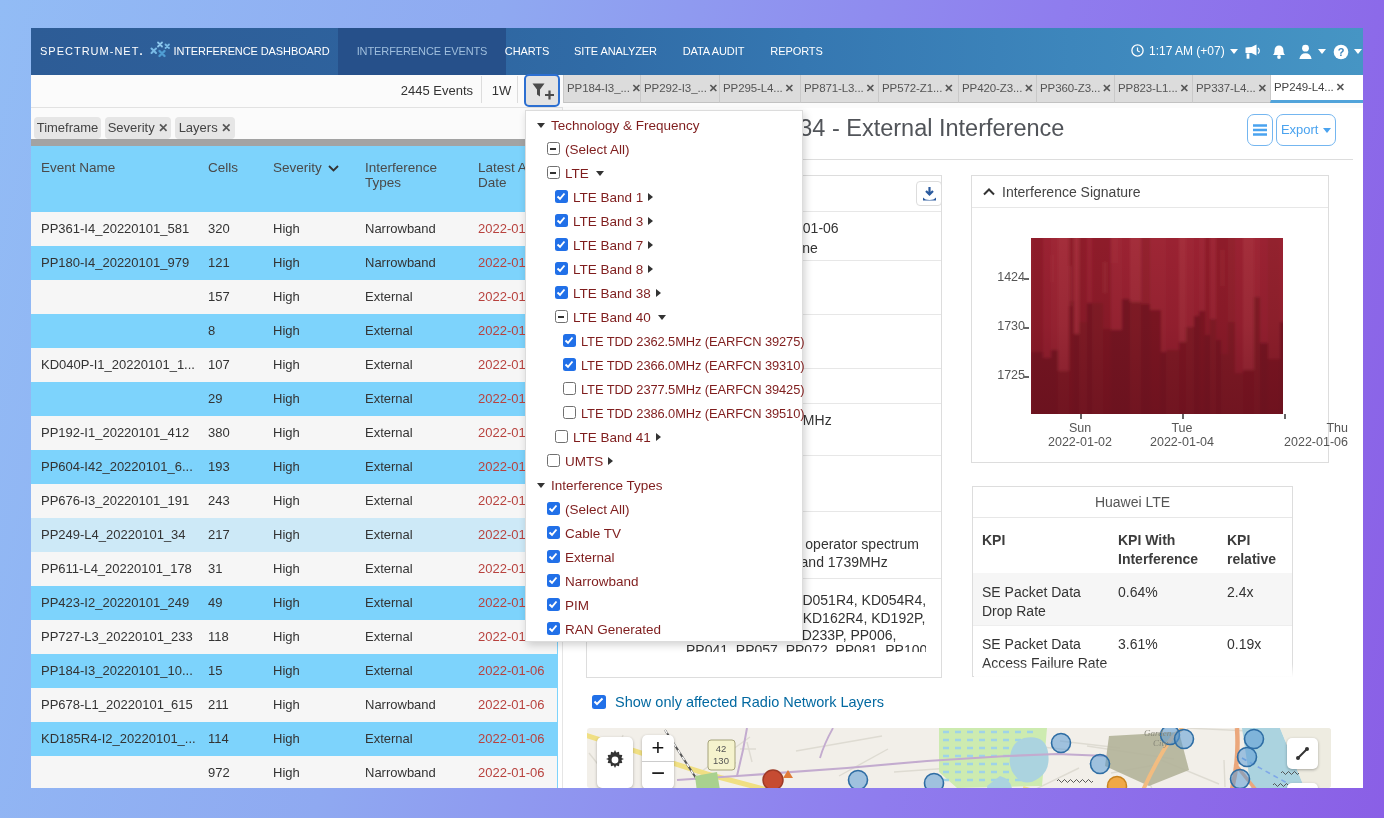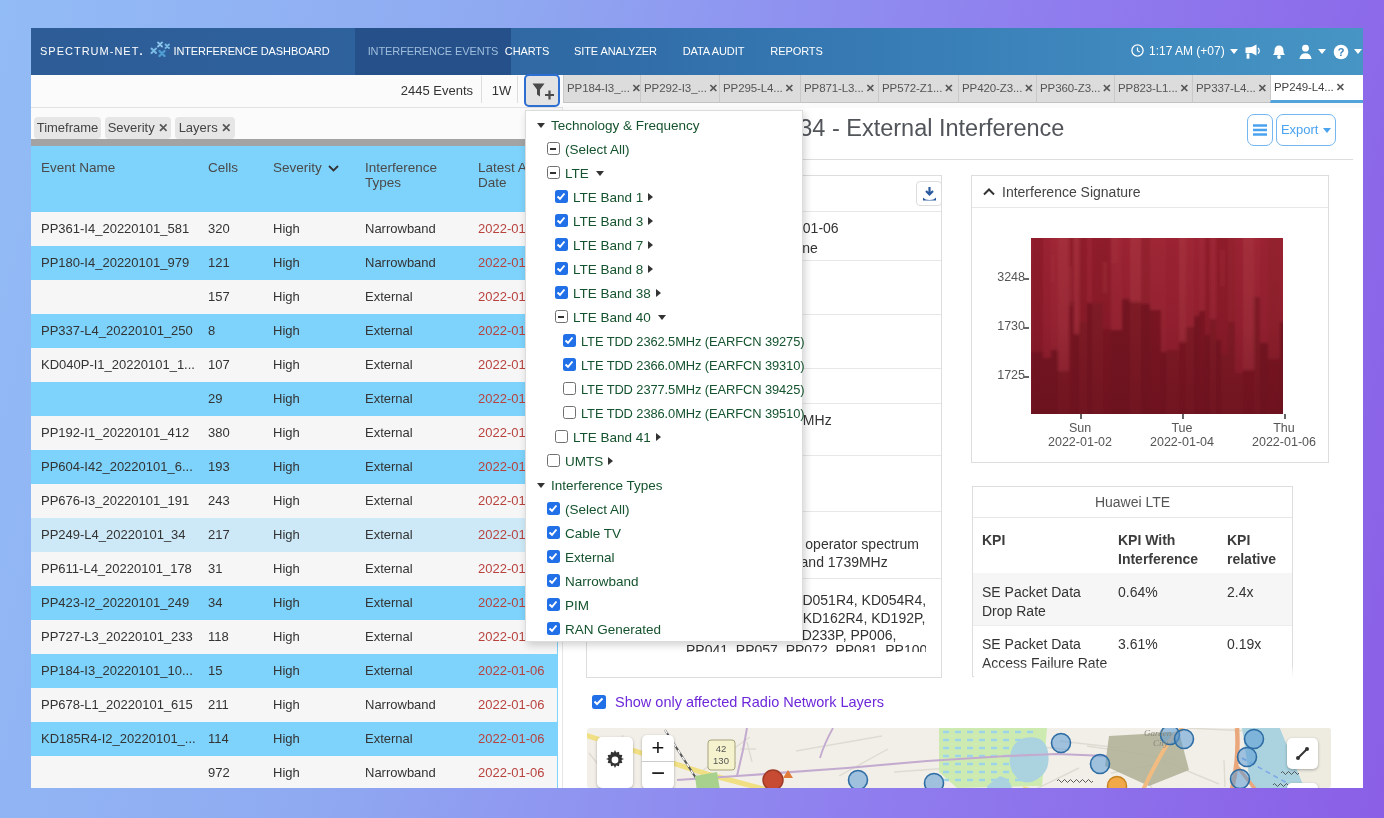--- a/index.html
+++ b/index.html
@@ -47,25 +47,25 @@
 #sig .divider{position:absolute;left:0;top:31px;width:100%;height:1px;background:#e7e7e7}
 .axlbl{position:absolute;font-size:12.5px;color:#555}
 
 #kpi{left:941px;top:458px;width:321px;height:191px}
 #kpi .hdr{position:absolute;left:0;top:0;width:100%;height:31px;line-height:31px;text-align:center;font-size:14px;color:#555;border-bottom:1px solid #e7e7e7}
 .kcell{position:absolute;font-size:14px;color:#333;line-height:19px}
 .kb{font-weight:bold;color:#3c3c3c}
 #kpirow1{position:absolute;left:0;top:86px;width:100%;height:52px;background:#f6f6f6}
 #kpirow2{position:absolute;left:0;top:138px;width:100%;height:52px;border-top:1px solid #eee}
 
-#showonly{position:absolute;left:561px;top:666px;width:400px;height:20px;font-size:14.5px;color:#6d28d9}
+#showonly{position:absolute;left:561px;top:666px;width:400px;height:20px;font-size:14.5px;color:#0369a1}
 #map{position:absolute;left:556px;top:700px;width:744px;height:60px;border-radius:3px;overflow:hidden}
 
 #dd{position:absolute;left:494px;top:82px;width:278px;height:532px;background:#fff;border:1px solid #dcdcdc;box-shadow:2px 3px 8px rgba(0,0,0,.18);z-index:20}
-.dditem{position:absolute;left:0;height:24px;font-size:13.5px;color:#14532d;line-height:24px;white-space:nowrap}
+.dditem{position:absolute;left:0;height:24px;font-size:13.5px;color:#7f1d1d;line-height:24px;white-space:nowrap}
 .ddsm{font-size:12.9px;letter-spacing:-0.1px}
 .arrow-d{display:inline-block;width:0;height:0;border-left:4.5px solid transparent;border-right:4.5px solid transparent;border-top:5.5px solid #333;vertical-align:middle;margin-right:6px;position:relative;top:-1px}
 .arrow-r{display:inline-block;width:0;height:0;border-top:4.5px solid transparent;border-bottom:4.5px solid transparent;border-left:5.5px solid #333;vertical-align:middle;margin-left:5px;position:relative;top:-1px}
 .cb{display:inline-block;width:13px;height:13px;border-radius:2.5px;background:#2170e8;vertical-align:middle;margin-right:5px;position:relative;top:-1.5px}
 .cb svg{position:absolute;left:1px;top:2px}
 .cbi{display:inline-block;width:13px;height:13px;border-radius:2.5px;background:#fff;border:1.5px solid #707070;vertical-align:middle;margin-right:5px;position:relative;top:-1.5px}
 .cbi:after{content:"";position:absolute;left:2px;top:4.5px;width:6px;height:1.6px;background:#333}
 .cbe{display:inline-block;width:13px;height:13px;border-radius:2.5px;background:#fff;border:1.5px solid #707070;vertical-align:middle;margin-right:5px;position:relative;top:-1.5px}
 .fade{position:absolute;background:linear-gradient(rgba(255,255,255,0),#fff)}
 </style></head><body>
@@ -73,21 +73,21 @@
 <div id="nav">
 <div class="logo">SPECTRUM-NET<b>.</b><svg width="24" height="20" viewBox="0 0 24 20" style="vertical-align:-5px;margin-left:5px">
           <g stroke-linecap="round">
             <path d="M3.5 8.5 l4.5 4.5 M8 8.5 l-4.5 4.5" stroke="#79bae6" stroke-width="2"></path>
             <path d="M10 2.5 l4 4 M14 2.5 l-4 4" stroke="#8cc6ec" stroke-width="1.8"></path>
             <path d="M11.5 11 l5 5 M16.5 11 l-5 5" stroke="#4f9dd3" stroke-width="2.4"></path>
             <path d="M17.5 4.5 l3.5 3.5 M21 4.5 l-3.5 3.5" stroke="#79bae6" stroke-width="1.8"></path>
           </g>
         </svg></div>
 <div class="navitem" style="left:135.5px;width:170px">INTERFERENCE DASHBOARD</div>
-<div class="navitem navactive" style="left:324px;width:156px">INTERFERENCE EVENTS</div>
+<div class="navitem navactive" style="left:307.0px;width:168px">INTERFERENCE EVENTS</div>
 <div class="navitem" style="left:466.0px;width:60px">CHARTS</div>
 <div class="navitem" style="left:532.0px;width:105px">SITE ANALYZER</div>
 <div class="navitem" style="left:642.5px;width:80px">DATA AUDIT</div>
 <div class="navitem" style="left:730.5px;width:70px">REPORTS</div>
 <div class="navright" style="left:1100px"><svg width="13" height="13" viewBox="0 0 13 13" style="vertical-align:-2px;margin-right:5px">
           <circle cx="6.5" cy="6.5" r="5.6" fill="none" stroke="#fff" stroke-width="1.3"></circle>
           <path d="M6.5 3.4 V6.7 L8.7 8" fill="none" stroke="#fff" stroke-width="1.2"></path>
         </svg>1:17 AM (+07)<span class="caret"></span></div>
 <div class="navright" style="left:1211px"><svg width="19" height="17" viewBox="0 0 19 17" style="vertical-align:middle">
           <path d="M14.5 1.5 L14.5 12.5 L9.5 10 L3.5 10 L3.5 4.5 L9.5 4 Z" fill="#fff"></path>
@@ -157,21 +157,20 @@
         <div style="left:334px">Narrowband</div>
         <div style="left:447px" class="date">2022-01-06</div>
       </div>
 <div class="trow stripe" style="top:134px">
         <div style="left:177px">157</div>
         <div style="left:242px">High</div>
         <div style="left:334px">External</div>
         <div style="left:447px" class="date">2022-01-06</div>
       </div>
 <div class="trow" style="top:168px">
-        <div style="left:10px">PP337-L4_20220101_250</div>
         <div style="left:177px">8</div>
         <div style="left:242px">High</div>
         <div style="left:334px">External</div>
         <div style="left:447px" class="date">2022-01-06</div>
       </div>
 <div class="trow stripe" style="top:202px">
         <div style="left:10px">KD040P-I1_20220101_1...</div>
         <div style="left:177px">107</div>
         <div style="left:242px">High</div>
         <div style="left:334px">External</div>
@@ -213,21 +212,21 @@
       </div>
 <div class="trow stripe" style="top:406px">
         <div style="left:10px">PP611-L4_20220101_178</div>
         <div style="left:177px">31</div>
         <div style="left:242px">High</div>
         <div style="left:334px">External</div>
         <div style="left:447px" class="date">2022-01-06</div>
       </div>
 <div class="trow" style="top:440px">
         <div style="left:10px">PP423-I2_20220101_249</div>
-        <div style="left:177px">34</div>
+        <div style="left:177px">49</div>
         <div style="left:242px">High</div>
         <div style="left:334px">External</div>
         <div style="left:447px" class="date">2022-01-06</div>
       </div>
 <div class="trow stripe" style="top:474px">
         <div style="left:10px">PP727-L3_20220101_233</div>
         <div style="left:177px">118</div>
         <div style="left:242px">High</div>
         <div style="left:334px">External</div>
         <div style="left:447px" class="date">2022-01-06</div>
@@ -379,32 +378,32 @@
           <filter id="bl" x="-5%" y="-5%" width="110%" height="110%">
             <feGaussianBlur stdDeviation="1.6"></feGaussianBlur>
           </filter>
           <linearGradient id="hg" x1="0" y1="0" x2="0" y2="1">
             <stop offset="0" stop-color="#640f1c" stop-opacity="0"></stop>
             <stop offset="0.5" stop-color="#640f1c" stop-opacity="0.18"></stop>
             <stop offset="1" stop-color="#640f1c" stop-opacity="0.55"></stop>
           </linearGradient>
         </defs>
       </svg>
-<div class="axlbl" style="right:303px;top:94px">3248</div>
+<div class="axlbl" style="right:303px;top:94px">1424</div>
 <div style="position:absolute;left:52px;top:102px;width:5px;height:1.5px;background:#666"></div>
 <div class="axlbl" style="right:303px;top:143px">1730</div>
 <div style="position:absolute;left:52px;top:151px;width:5px;height:1.5px;background:#666"></div>
 <div class="axlbl" style="right:303px;top:192px">1725</div>
 <div style="position:absolute;left:52px;top:200px;width:5px;height:1.5px;background:#666"></div>
 <div style="position:absolute;left:108px;top:238px;width:1.5px;height:5px;background:#666"></div>
 <div class="axlbl" style="left:58px;top:245px;width:100px;text-align:center">Sun<br>2022-01-02</div>
 <div style="position:absolute;left:210px;top:238px;width:1.5px;height:5px;background:#666"></div>
 <div class="axlbl" style="left:160px;top:245px;width:100px;text-align:center">Tue<br>2022-01-04</div>
 <div style="position:absolute;left:312px;top:238px;width:1.5px;height:5px;background:#666"></div>
-<div class="axlbl" style="left:262px;top:245px;width:100px;text-align:center">Thu<br>2022-01-06</div>
+<div class="axlbl" style="left:276px;top:245px;width:100px;text-align:right">Thu<br>2022-01-06</div>
 </div>
 <div class="card" id="kpi">
 <div class="hdr">Huawei LTE</div>
 <div class="kcell kb" style="left:9px;top:44px">KPI</div>
 <div class="kcell kb" style="left:145px;top:44px">KPI With<br>Interference</div>
 <div class="kcell kb" style="left:254px;top:44px">KPI relative to<br>Band Average</div>
 <div id="kpirow1"></div>
       <div id="kpirow2"></div>
 <div class="kcell" style="left:9px;top:96px">SE Packet Data<br>Drop Rate</div>
 <div class="kcell" style="left:145px;top:96px">0.64%</div>

